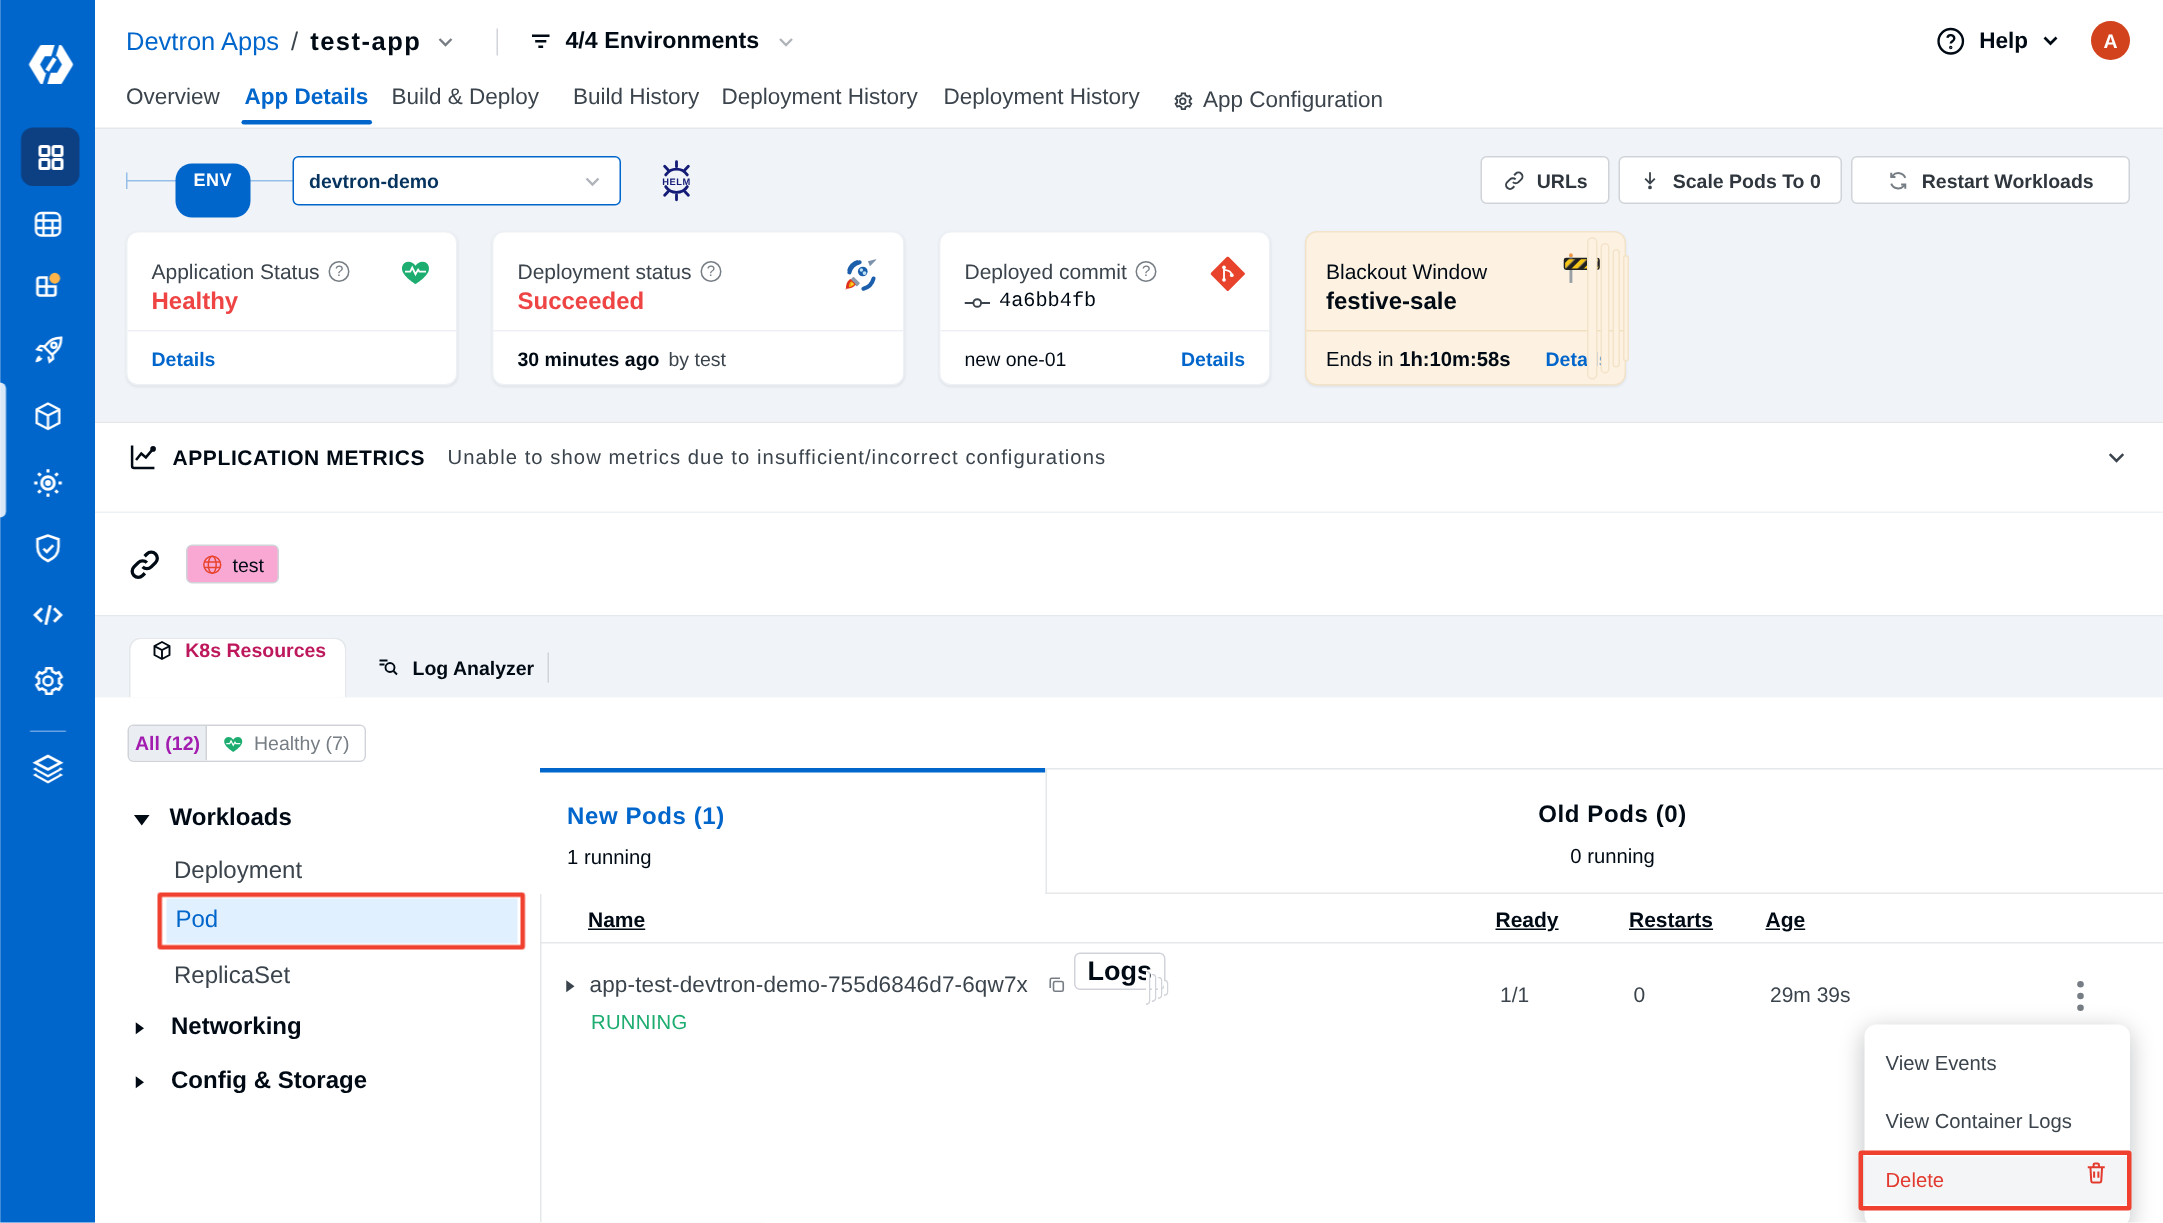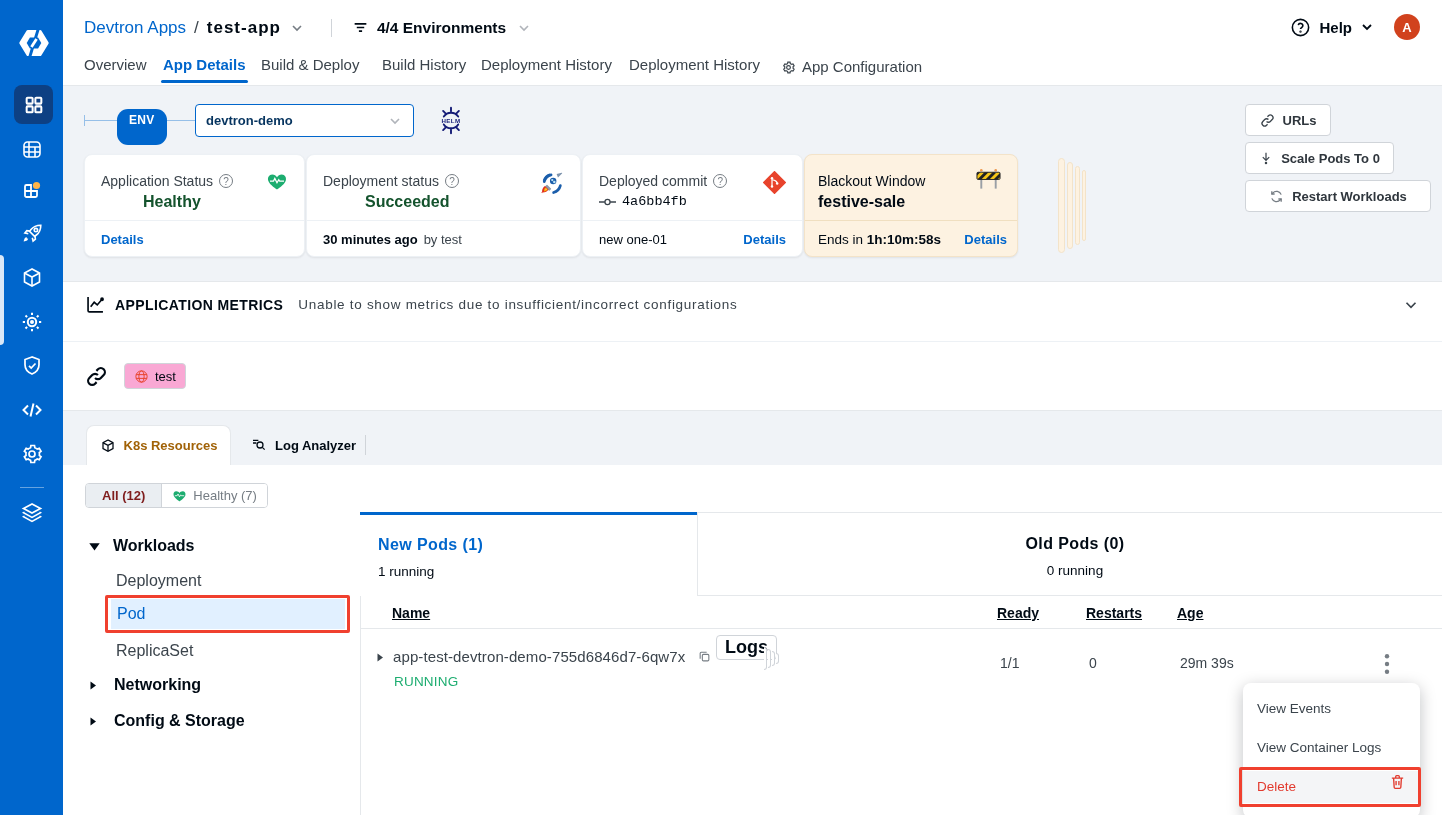--- a/index.html
+++ b/index.html
@@ -23,52 +23,52 @@
 .hdr-right { position:absolute; right:22px; top:14px; display:flex; align-items:center; height:26px; }
 
 .bodybg { background:#F0F3F7; }
 .envrow { height:68px; position:relative; }
 .envline { position:absolute; left:21px; top:34px; width:112px; height:1px; background:#96BFE8; }
 .envtick { position:absolute; left:21px; top:29px; width:1px; height:11px; background:#96BFE8; }
 .envpill { position:absolute; left:54px; top:23px; height:36px; padding:0 12px; background:#0066CC; color:#fff; font-size:12px; font-weight:700; border-radius:11px; line-height:22px; letter-spacing:.3px; }
 .envsel { position:absolute; left:132px; top:18px; width:219px; height:33px; background:#fff; border:1px solid #0066CC; border-radius:4px; display:flex; align-items:center; padding:0 10px; }
 .envsel .nm { font-size:13px; font-weight:700; color:#06345F; }
 .helmic { position:absolute; left:374px; top:20px; }
-.envbtns { position:absolute; right:11px; top:18px; display:flex; gap:6px;flex-direction:column; }
+.envbtns { position:absolute; right:22px; top:18px; display:flex; gap:6px; }
 .btn { height:32px; background:#fff; border:1px solid #D0D4D9; border-radius:4px; display:flex; align-items:center; padding:0 14px; font-size:13px; font-weight:700; color:#2F363D; gap:8px; }
 
-.cards { display:flex; padding-left:21px; gap:1px; position:relative; }
+.cards { display:flex; padding-left:21px; gap:23px; position:relative; }
 .card { width:221px; height:103px; background:#fff; border:1px solid #EDF1F5; border-radius:8px; box-shadow:0 1px 2px rgba(21,21,21,.08); position:relative; }
 .card.w275 { width:275px; }
 .card .top { height:66px; padding:18px 16px 0 16px; border-bottom:1px solid #EDF1F5; position:relative; }
 .card .ttl { font-size:14px; color:#3B444C; display:flex; align-items:center; gap:6px; }
 .card .val { font-size:16px; font-weight:700; margin-top:4px; }
 .card .bot { height:36px; display:flex; align-items:center; padding:0 16px; font-size:13px; color:#000A14; }
-.green { color:#14532d;margin-left:42px; }
+.green { color:#ef4444; }
 .blue { color:#0066CC; }
 .qm { width:14px; height:14px; border:1px solid #767D84; border-radius:50%; color:#767D84; font-size:10px; line-height:13px; text-align:center; display:inline-block; }
 .cicon { position:absolute; right:16px; top:16px; }
 .bw { background:#FDF2E1; border:1px solid #F3E3C9; }
 .bw .top { border-bottom:1px solid #F0DFC0; }
 .stack { position:absolute; top:5px; bottom:5px; background:#FDF2E1; border:1px solid #F3E3C9; border-radius:8px; }
 
 .metrics { margin-top:24px; background:#fff; border-top:1px solid #E5E8EB; border-bottom:1px solid #EDF1F5; height:61px; display:flex; align-items:center; padding:0 22px 14px 22px; }
 .metrics .t { font-size:14px; font-weight:700; color:#000A14; letter-spacing:.4px; margin-left:9px; }
 .metrics .m { font-size:13.5px; color:#3B444C; margin-left:15px; letter-spacing:.7px; }
 .linksrow { background:#fff; height:69px; border-bottom:1px solid #E5E8EB; display:flex; align-items:center; padding-left:22px; }
 .chip-test { margin-left:16px; height:26px; border:1px solid #D0D4D9; border-radius:4px; background:#f9a8d4; display:flex; align-items:center; padding:0 9px; gap:6px; font-size:13px; color:#000A14; }
 
 .ktabs { height:54px; position:relative; }
-.ktab1 { position:absolute; left:23px; top:14px; width:145px; height:40px; background:#fff; border:1px solid #E5E8EB; border-bottom:none; border-radius:8px 8px 0 0; display:flex; align-items:center; justify-content:center; gap:8px; font-size:13px; font-weight:700; color:#a16207; }
+.ktab1 { position:absolute; left:23px; top:14px; width:145px; height:40px; background:#fff; border:1px solid #E5E8EB; border-bottom:none; border-radius:8px 8px 0 0; display:flex; justify-content:center; gap:8px; font-size:13px; font-weight:700; color:#be185d; }
 .ktab2 { position:absolute; left:178px; top:14px; height:40px; display:flex; align-items:center; gap:8px; font-size:13px; font-weight:700; color:#000A14; padding:0 10px; }
 .ksep { position:absolute; left:302px; top:24px; width:1px; height:20px; background:#D0D4D9; }
 
 .content { background:#fff; height:350px; position:relative; }
 .chips { position:absolute; left:22px; top:18px; display:flex; height:25px; border:1px solid #D0D4D9; border-radius:4px; overflow:hidden; font-size:13px; }
-.chips .c1 { background:#EAEEF2; padding:0 16px; display:flex; align-items:center; font-weight:700; color:#7f1d1d; border-right:1px solid #D0D4D9; }
+.chips .c1 { background:#EAEEF2; padding:0 4px; display:flex; align-items:center; font-weight:700; color:#a21caf; border-right:1px solid #D0D4D9; }
 .chips .c2 { background:#fff; padding:0 10px; display:flex; align-items:center; gap:6px; color:#767D84; }
 .vline { position:absolute; left:297px; top:50px; bottom:0; width:1px; background:#E5E8EB; }
 .tree { position:absolute; left:0; top:0; width:297px; height:100%; font-size:16px; color:#3B444C; }
 .trow { position:absolute; left:23px; display:flex; align-items:center; height:24px; }
 .trow.bold { font-weight:700; color:#000A14; }
 .trow .arr { margin-top:1px; }
 .trow .arr2 { margin-top:1px; margin-left:2px; }
 .podsel { position:absolute; left:48px; top:134px; width:234px; height:30px; background:#E1F0FF; display:flex; align-items:center; }
 .pods { position:absolute; left:297px; top:47px; right:0; bottom:0; }
 .ptab-sel { position:absolute; left:0; top:0; width:337px; height:84px; background:#fff; border-top:3px solid #0066CC; padding:21px 0 0 18px; }

